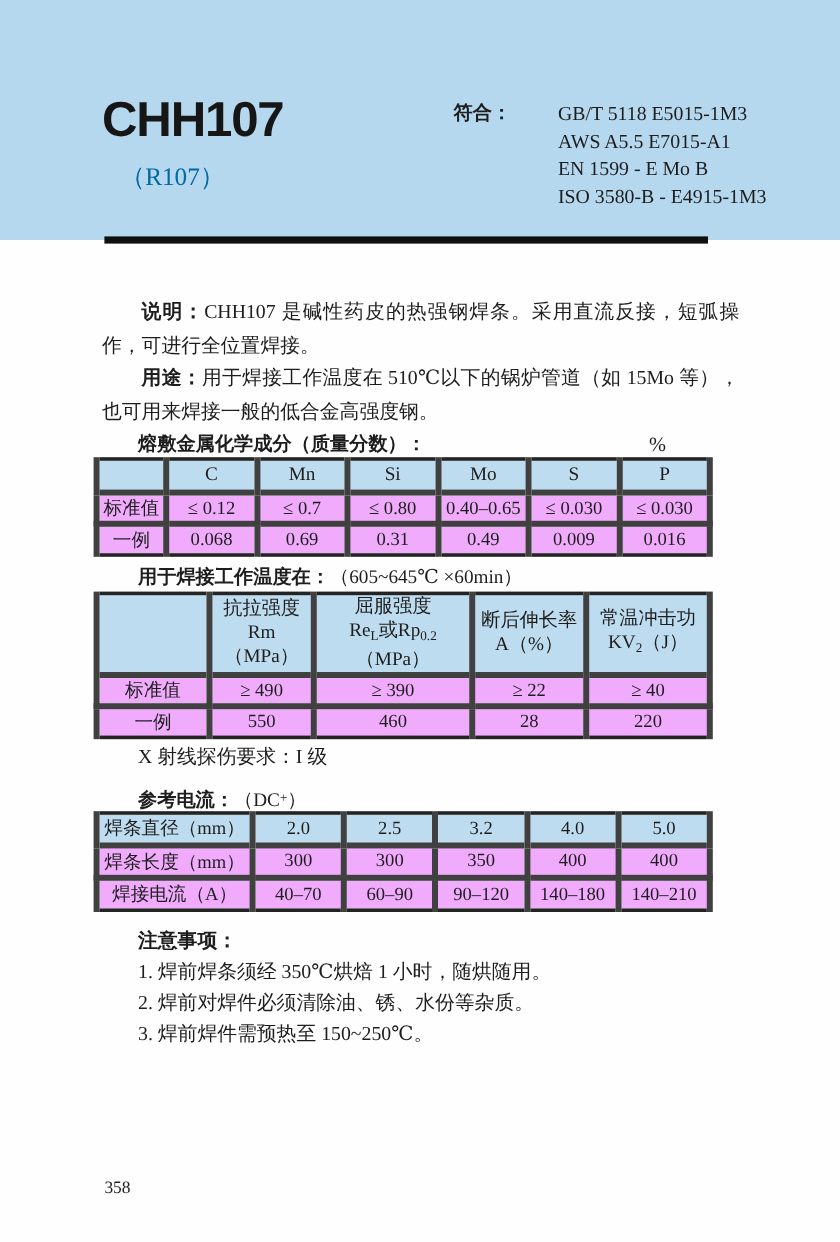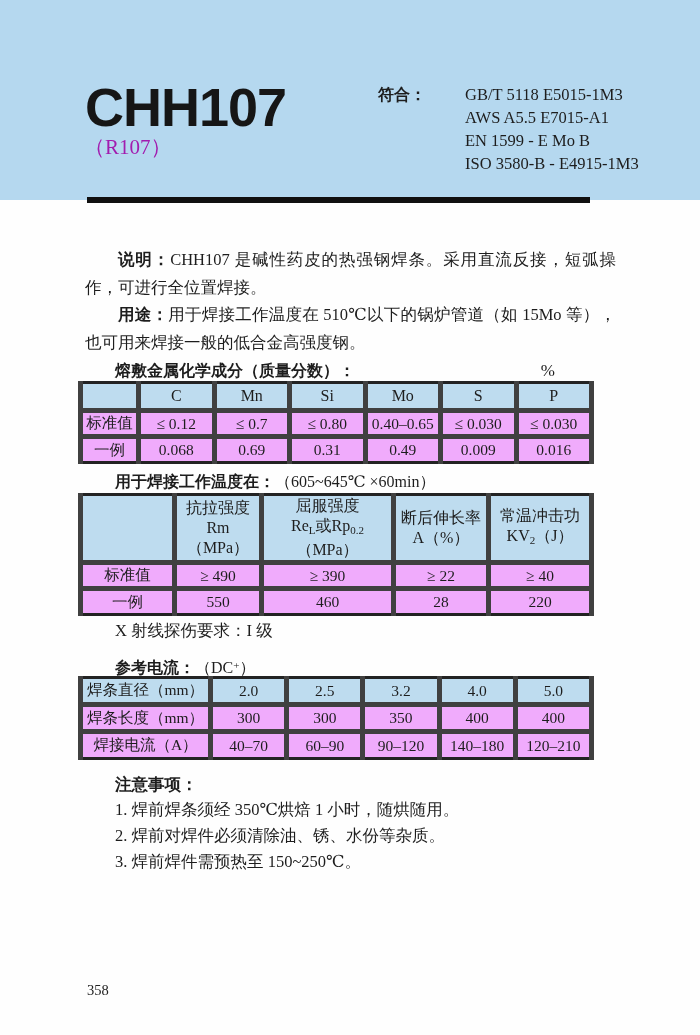--- a/index.html
+++ b/index.html
@@ -8,23 +8,23 @@
     position:relative; width:700px; height:1035px; margin:0 auto;
     background:#fefefe; overflow:hidden;
     font-family:"Liberation Serif","DejaVu Serif",serif;
     color:#1d1d1d;
   }
   
   .banner { position:absolute; left:0; top:0; width:700px; height:200px; background:#b5d8ef; }
   .product-code {
     position:absolute; left:85px; top:76px;
     font-family:"Liberation Sans","DejaVu Sans",sans-serif;
-    font-weight:bold; font-size:54px; letter-spacing:-1px; color:#161616;
-  }
-  .product-alias { position:absolute; left:84px; top:133px; font-size:21px; color:#a21caf; }
+    font-weight:bold; font-size:41px; letter-spacing:-1px; color:#161616;
+  }
+  .product-alias { position:absolute; left:100px; top:133px; font-size:21px; color:#0369a1; }
   .standards { position:absolute; left:378px; top:83px; display:flex;gap:31px; }
   .standards-label {
     font-family:"Liberation Sans","DejaVu Sans",sans-serif;
     font-weight:bold; font-size:16px; line-height:23px; margin-right:8px;
   }
   .standards-list { list-style:none; }
   .standards-list li { font-size:16.5px; line-height:23px; white-space:nowrap; }
   .header-rule { position:absolute; left:87px; top:197px; width:503px; height:6px; background:#101010; }
 
   
@@ -224,21 +224,21 @@
         <td>350</td>
         <td>400</td>
         <td>400</td>
       </tr>
       <tr>
         <td class="row-label">焊接电流（A）</td>
         <td>40–70</td>
         <td>60–90</td>
         <td>90–120</td>
         <td>140–180</td>
-        <td>120–210</td>
+        <td>140–210</td>
       </tr>
     </tbody>
       </table>
 
     <div class="notes">
       <div class="notes-title">注意事项：</div>
       <div class="note-item">1. 焊前焊条须经 350℃烘焙 1 小时，随烘随用。</div>
       <div class="note-item">2. 焊前对焊件必须清除油、锈、水份等杂质。</div>
       <div class="note-item">3. 焊前焊件需预热至 150~250℃。</div>
     </div>

